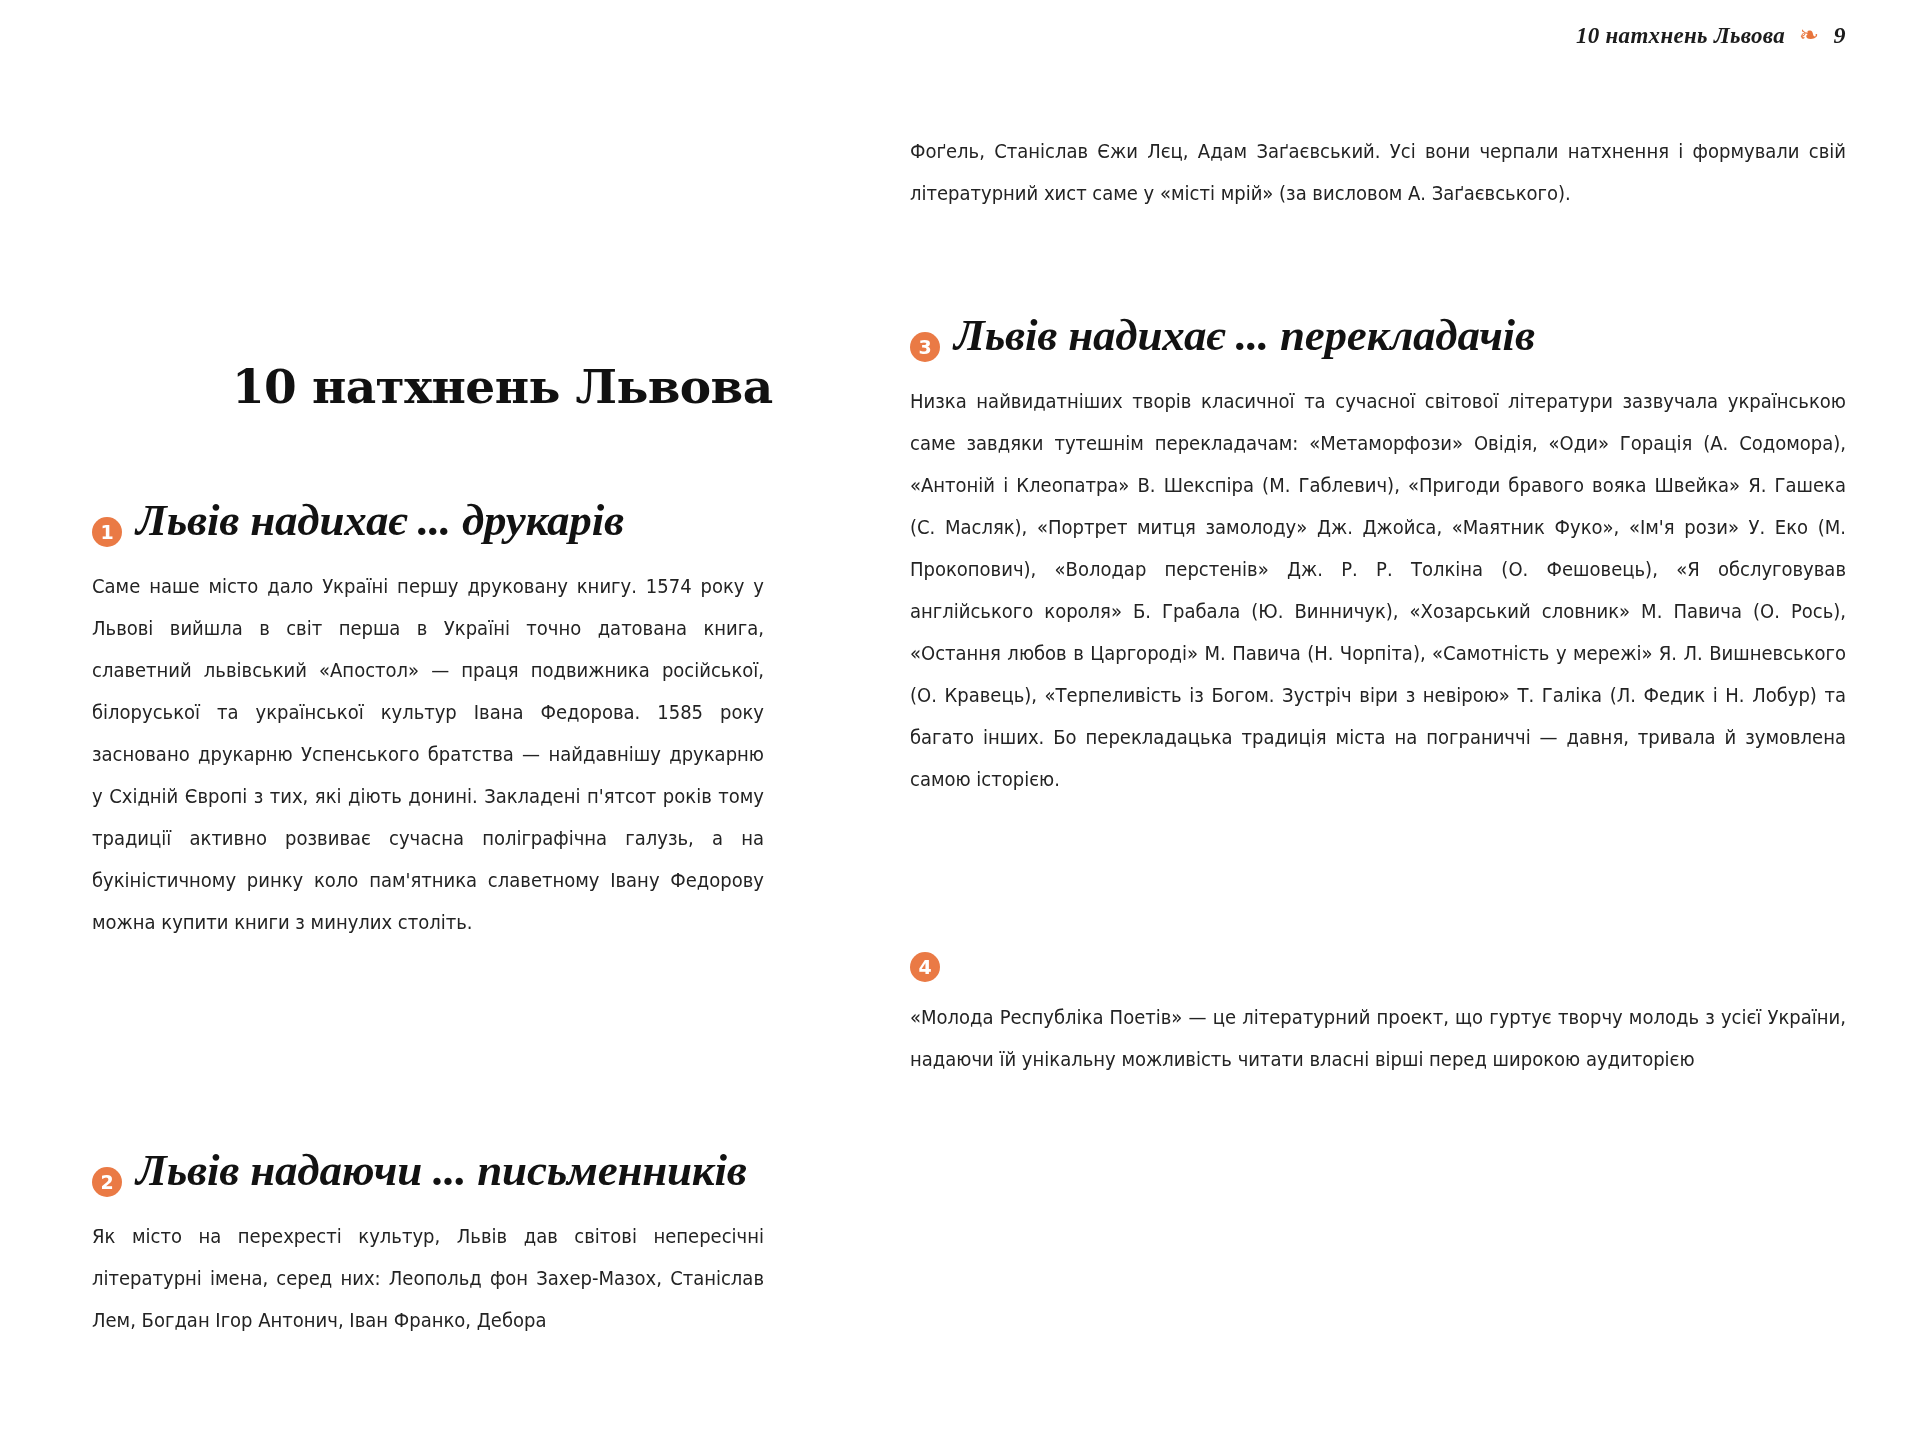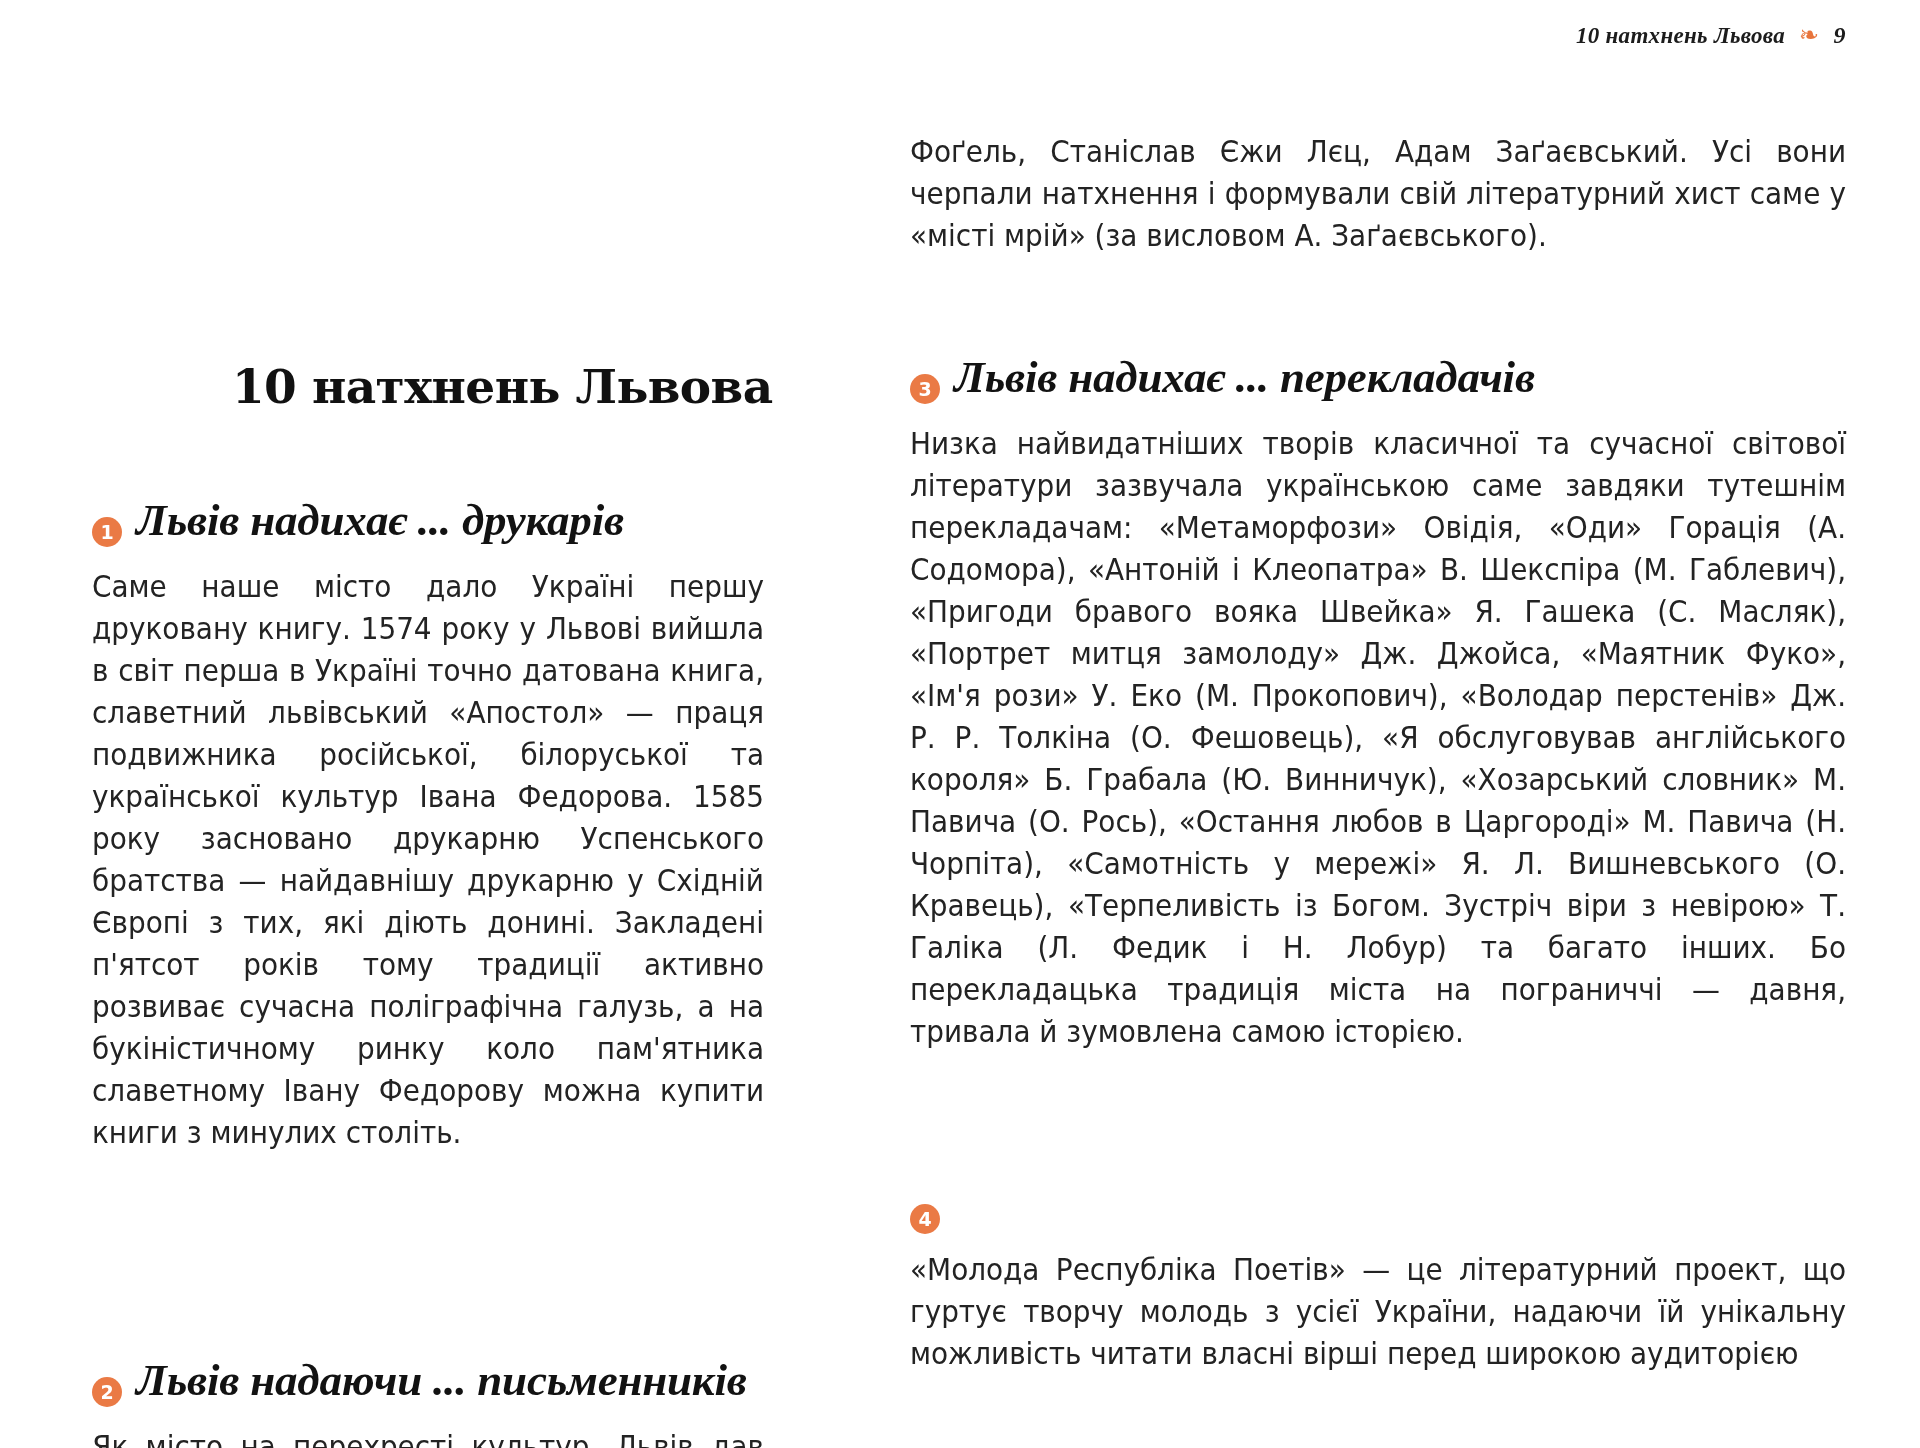--- a/index.html
+++ b/index.html
@@ -112,21 +112,21 @@
     font-size: 45px;
     line-height: 1.15;
     letter-spacing: -0.2px;
     color: #121212;
     white-space: nowrap;
   }
 
   
   .body-text {
     font-family: "DejaVu Sans Condensed", "Liberation Sans Narrow", "Liberation Sans", sans-serif;
-    font-size: 31px;
+    font-size: 20px;
     line-height: 42px;
     text-align: justify;
     text-justify: inter-word;
     color: #232323;
     margin: 0;
     hyphens: manual;
     font-stretch: condensed;
   }
   .body-text.intro { margin-bottom: 0; }
 

